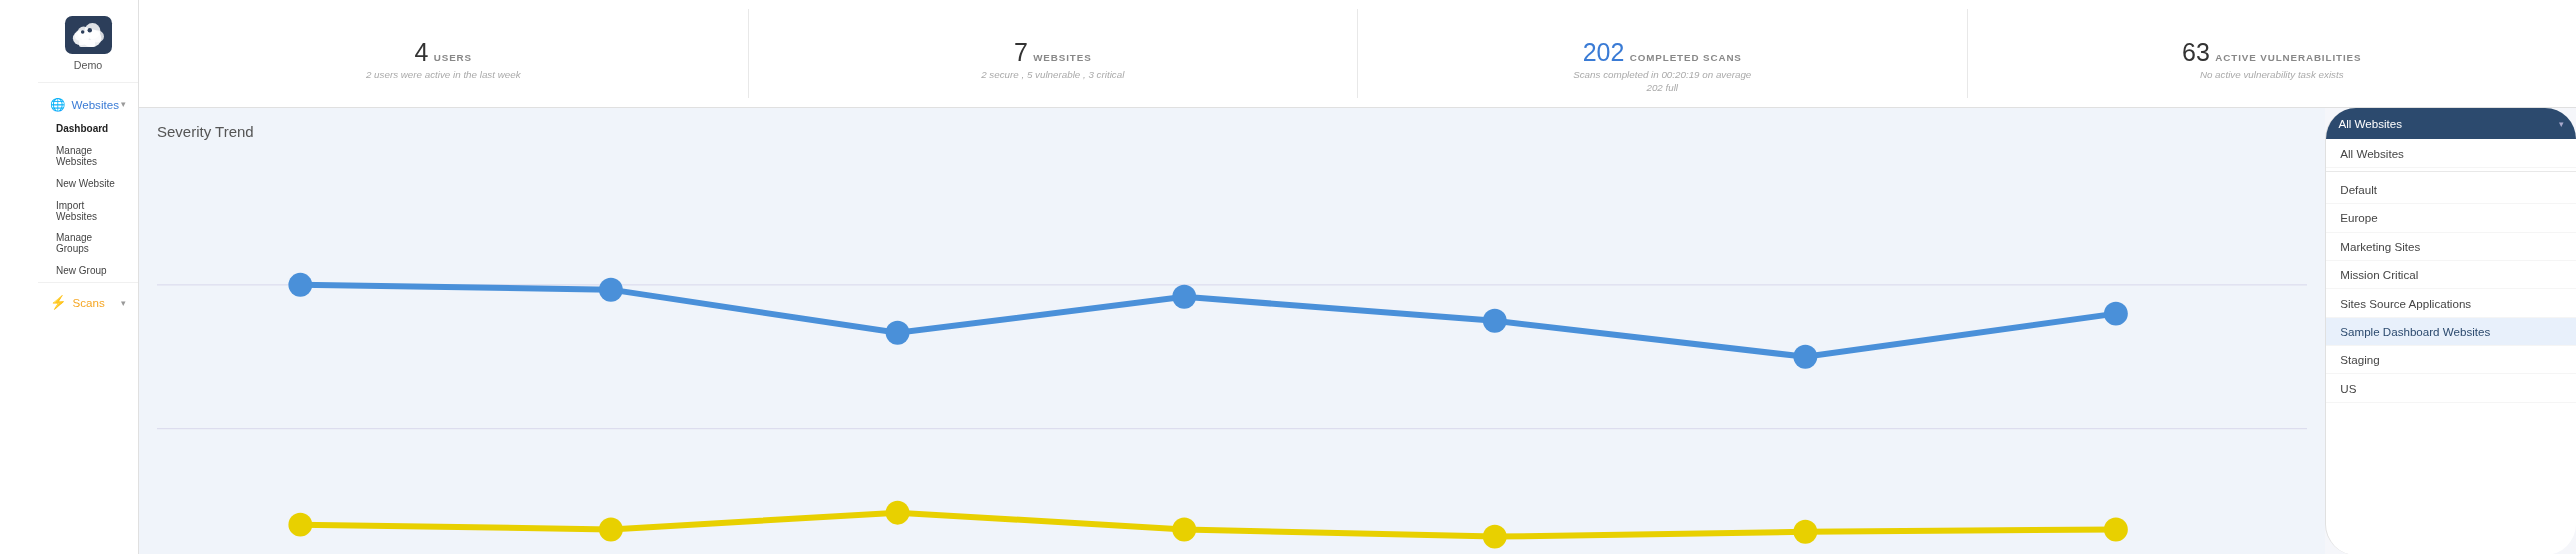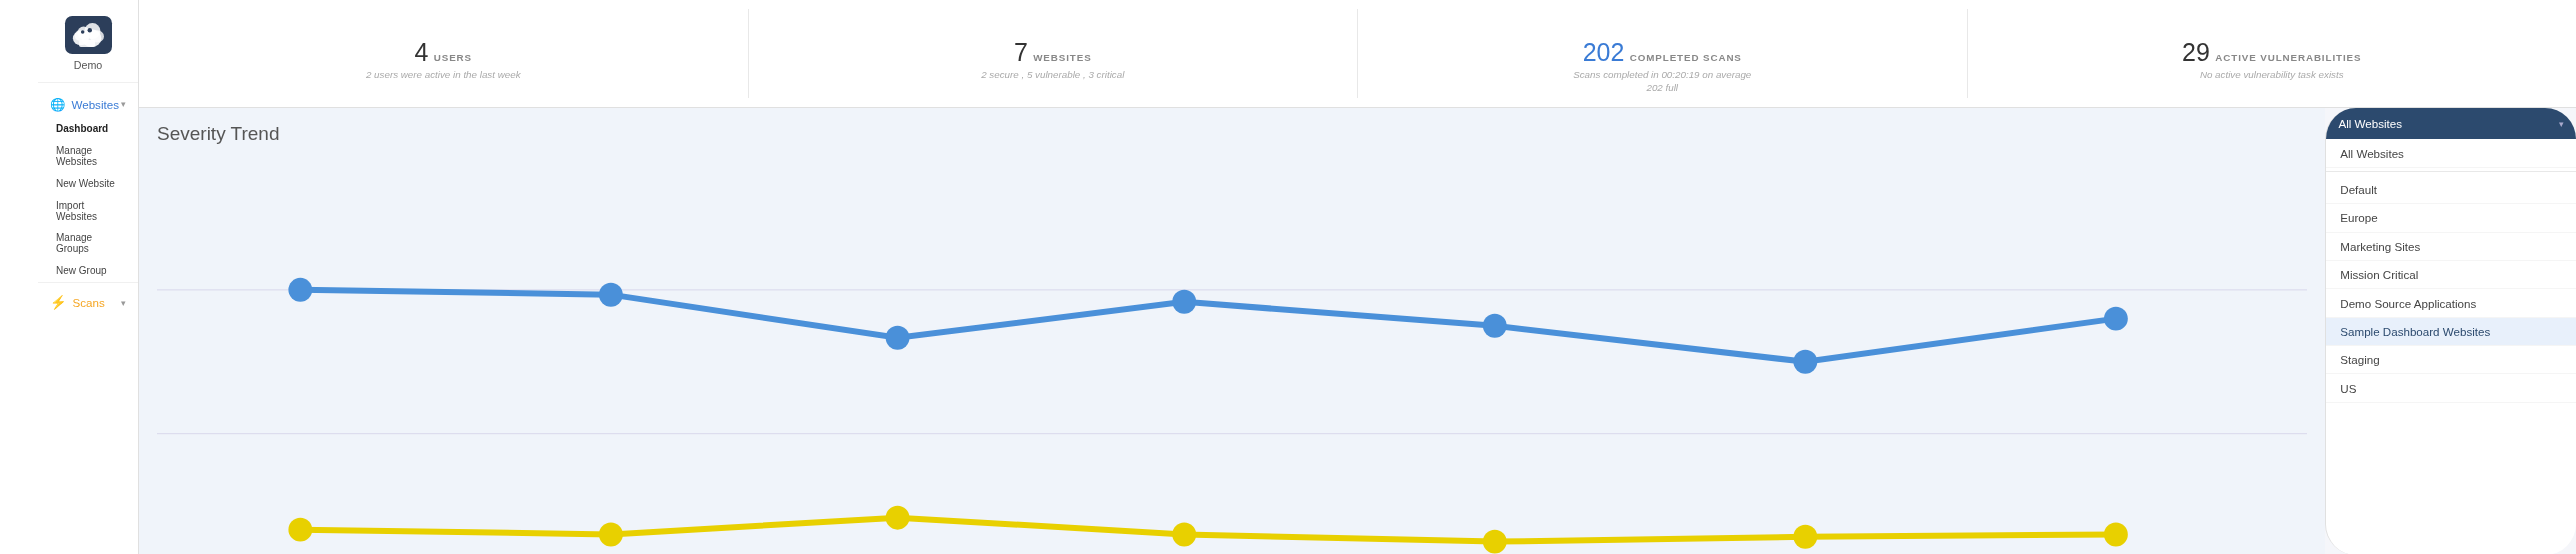--- a/index.html
+++ b/index.html
@@ -157,21 +157,21 @@
     
     .chart-panel {
       flex: 1;
       background: #f0f4fa;
       padding: 14.3px 18px;
       display: flex;
       flex-direction: column;
       overflow: hidden;
     }
     .chart-title {
-      font-size: 19px;
+      font-size: 15px;
       font-weight: 400;
       color: #555;
       margin-bottom: 1px;
     }
     .chart-area {
       flex: 1;
       position: relative;
     }
     svg.chart-svg {
       width: 100%;
@@ -304,21 +304,21 @@
       <div class="stat-number-row">
         <span class="stat-number blue">202</span>
         <span class="stat-label">COMPLETED SCANS</span>
       </div>
       <span class="stat-sub">Scans completed in 00:20:19 on average</span>
       <span class="stat-sub">202 full</span>
     </div>
 
     <div class="stat-item">
       <div class="stat-number-row">
-        <span class="stat-number">29</span>
+        <span class="stat-number">63</span>
         <span class="stat-label">ACTIVE VULNERABILITIES</span>
       </div>
       <span class="stat-sub">No active vulnerability task exists</span>
     </div>
 
   </div>
 
   <div class="content-area">
 
     <div class="chart-panel">
@@ -397,21 +397,21 @@
       <div class="dropdown-list-item">
         <span>Europe</span>
       </div>
       <div class="dropdown-list-item">
         <span>Marketing Sites</span>
       </div>
       <div class="dropdown-list-item">
         <span>Mission Critical</span>
       </div>
       <div class="dropdown-list-item">
-        <span>Demo Source Applications</span>
+        <span>Sites Source Applications</span>
       </div>
       <div class="dropdown-list-item highlighted">
         <span>Sample Dashboard Websites</span>
       </div>
       <div class="dropdown-list-item">
         <span>Staging</span>
       </div>
       <div class="dropdown-list-item">
         <span>US</span>
       </div>

